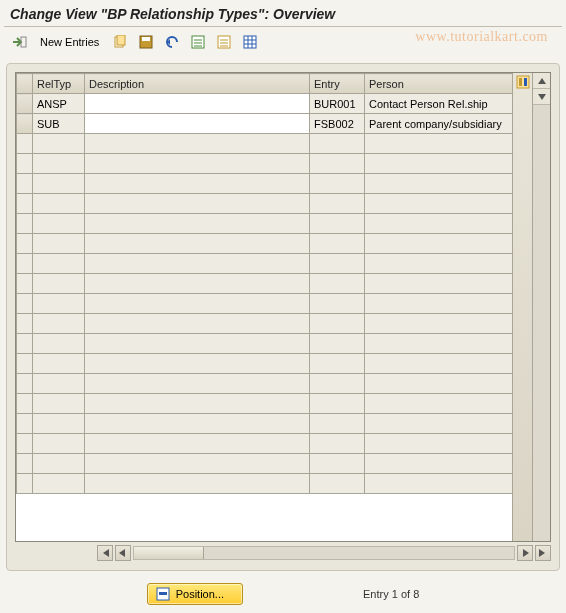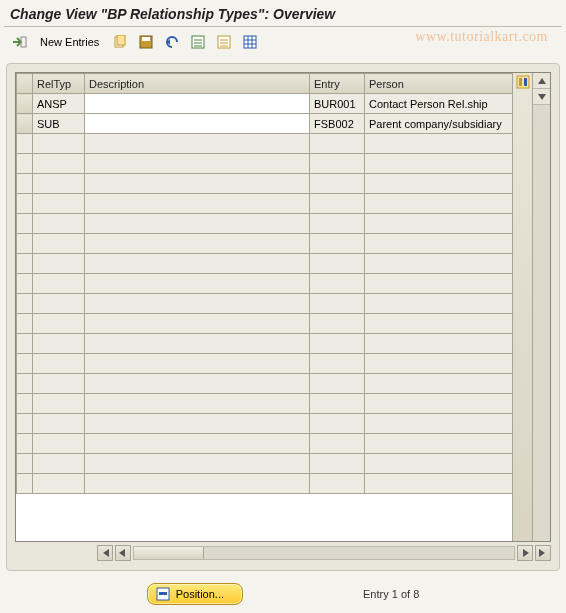--- a/index.html
+++ b/index.html
@@ -149,21 +149,21 @@
       justify-content: center;
       gap: 120px;
       padding: 6px 0 8px 0;
     }
     .position-btn {
       display: flex;
       align-items: center;
       gap: 6px;
       background: linear-gradient(#ffe97a,#ffcc33);
       border: 1px solid #b89020;
-      border-radius: 8px;
+      border-radius: 3px;
       padding: 3px 18px 3px 8px;
       cursor: pointer;
       box-shadow: inset 0 0 0 1px rgba(255,255,255,0.5);
     }
     .entry-text { color: #333; }
     svg { display:block; }
   </style>
 </head>
 <body>
 

